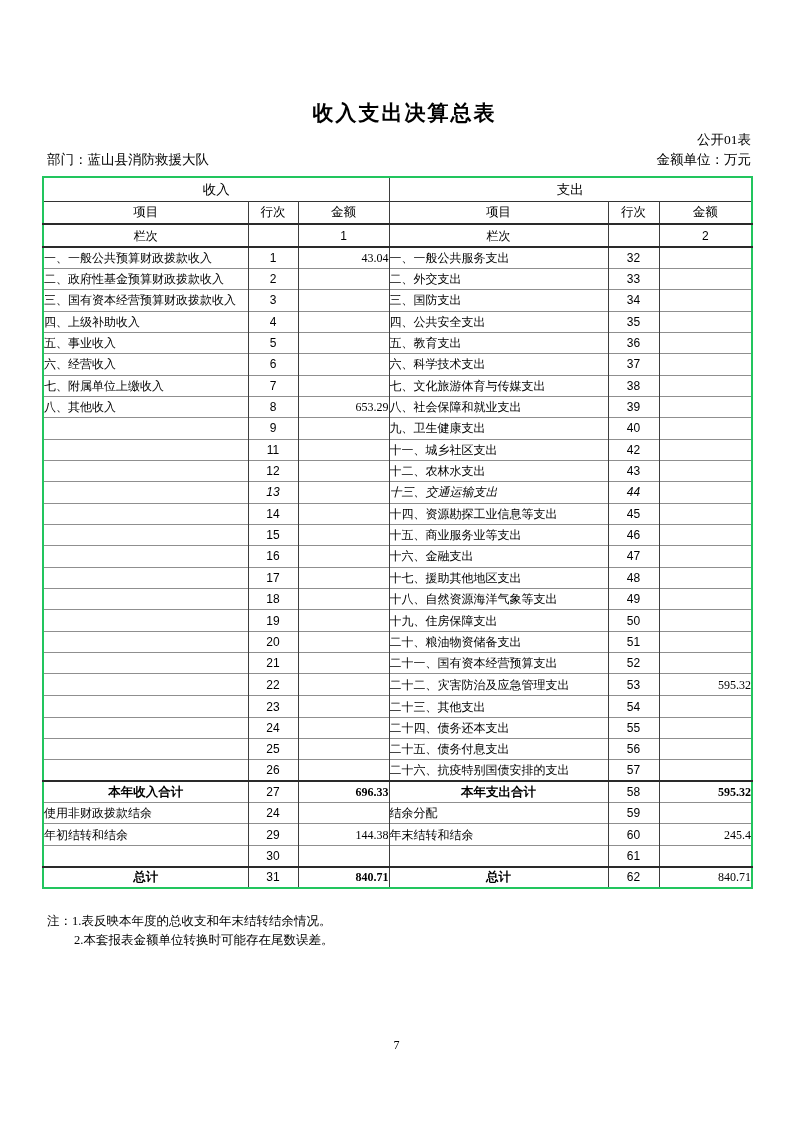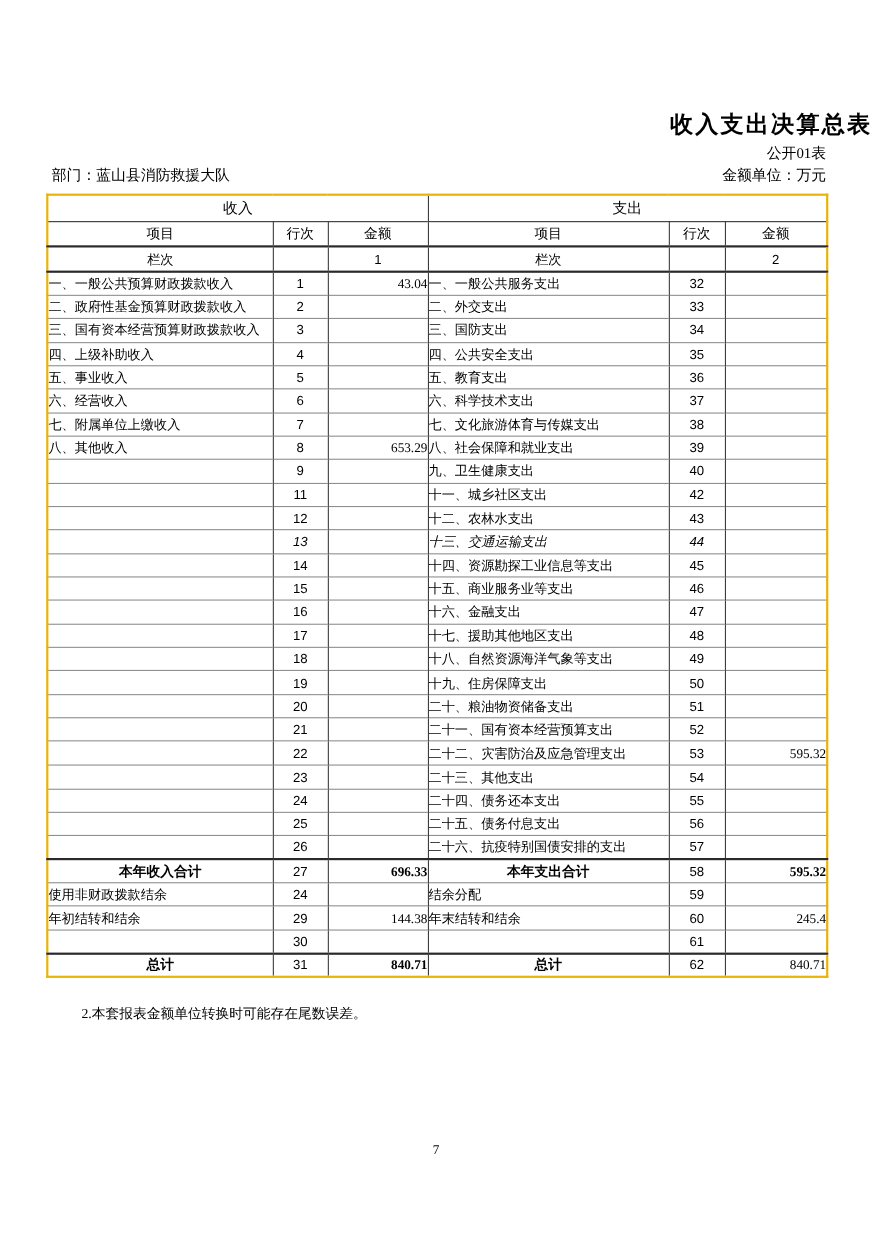--- a/index.html
+++ b/index.html
@@ -9,21 +9,21 @@
     width: 793px;
     height: 1122px;
     background: #ffffff;
     font-family: "Liberation Serif", "DejaVu Serif", serif;
     color: #000;
     overflow: hidden;
   }
   .title {
     position: absolute;
     top: 99px; left: 16px; right: 0;
-    text-align: right;
+    text-align: center;
     font-family: "Liberation Sans", "DejaVu Sans", sans-serif;
     font-size: 21px;
     font-weight: 700;
     letter-spacing: 2px;
   }
   .table-code {
     position: absolute;
     top: 131px; right: 42px;
     font-size: 13.5px;
   }
@@ -33,21 +33,21 @@
     display: flex;
     justify-content: space-between;
     font-size: 13.5px;
   }
   table.budget {
     position: absolute;
     top: 176px; left: 42px;
     width: 709px;
     border-collapse: collapse;
     table-layout: fixed;
-    border: 2px solid #eab308;
+    border: 2px solid #22c55e;
   }
   table.budget td {
     border-top: 1px solid #8f8f8f;
     border-left: 1.4px solid #3d3d3d;
     border-right: 1.4px solid #3d3d3d;
     padding: 0;
     vertical-align: middle;
     overflow: hidden;
     white-space: nowrap;
     font-size: 12px;
@@ -366,18 +366,19 @@
           <td class="rowno">31</td>
           <td class="amount bold">840.71</td>
           <td class="item bold">总计</td>
           <td class="rowno">62</td>
           <td class="amount">840.71</td>
         </tr>
       </tbody>
   </table>
 
   <div class="notes">
+    <div>注：1.表反映本年度的总收支和年末结转结余情况。</div>
     <div class="note2">2.本套报表金额单位转换时可能存在尾数误差。</div>
   </div>
 
   <div class="page-number">7</div>
 
 </div>
 
 </body></html>

